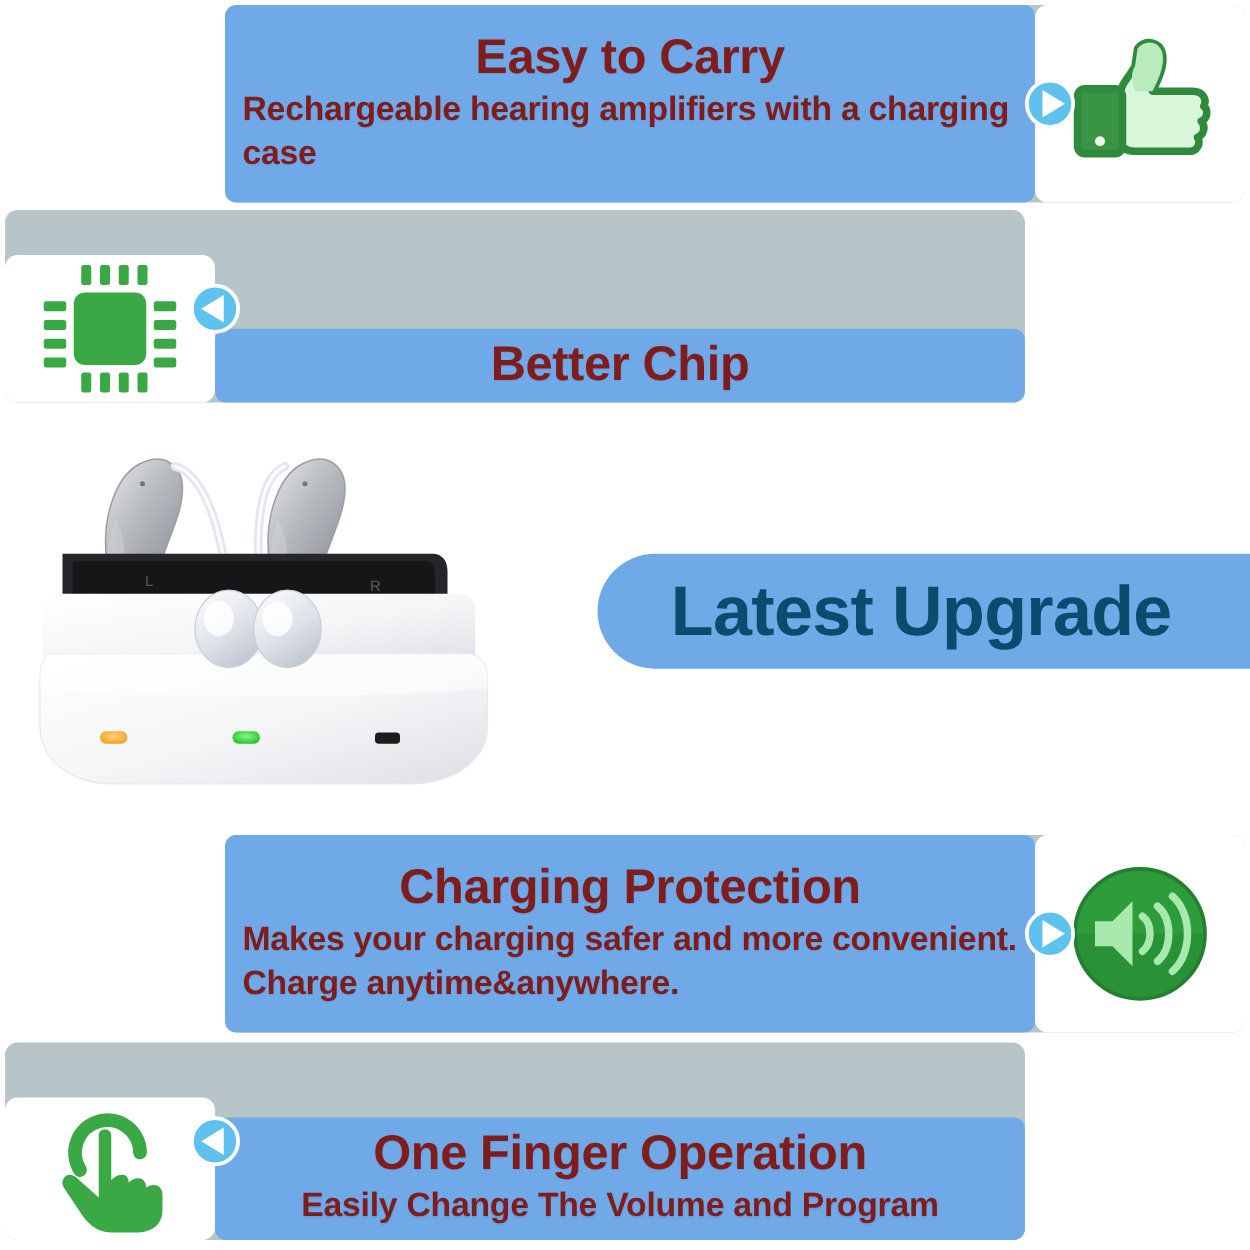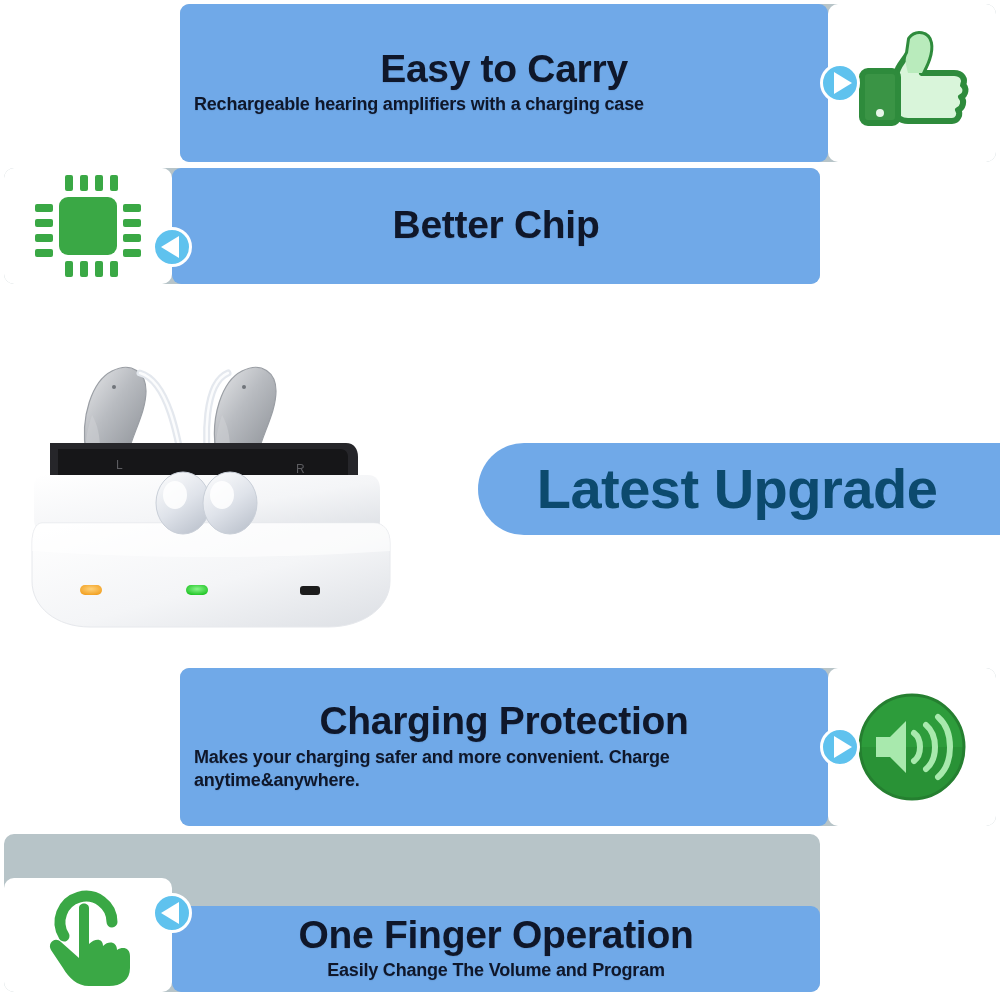--- a/index.html
+++ b/index.html
@@ -43,36 +43,36 @@
 
   .text-panel {
     position: relative;
     background: #70a9e8;
     border-radius: 9px;
     flex: 1 1 auto;
     padding: 8px 14px 10px 14px;
     display: flex;
     flex-direction: column;
     justify-content: center;
-    color: #0f172a;
+    color: #7f1d1d;
     overflow: hidden;
     z-index: 1;
   }
 
   .feature-title {
     font-size: 39px;
     font-weight: bold;
     line-height: 1.06;
     text-align: center;
     letter-spacing: -0.3px;
     text-shadow: 0 1px 1px rgba(60,100,150,0.18);
   }
 
   .feature-desc {
-    font-size: 18px;
+    font-size: 27px;
     font-weight: bold;
     line-height: 1.28;
     text-align: left;
     letter-spacing: -0.2px;
     margin-top: 4px;
     text-shadow: 0 1px 1px rgba(60,100,150,0.18);
   }
 
   .feature-desc.centered { text-align: center; }
 
@@ -160,21 +160,21 @@
         <path d="M62 12 C68 4 80 6 82 16 C84 26 78 38 74 46
                  L60 46 C58 38 56 32 60 26 Z" fill="#b9ebbc"></path>
         <rect x="14" y="44" width="36" height="52" rx="6" fill="#3a9445" stroke="#2e8b3c" stroke-width="6"></rect>
         <circle cx="32" cy="86" r="4" fill="#eaf7ea"></circle>
       </svg>
     </div>
 
     <div class="arrow-marker right" style="left:640px; top:59px;"></div>
   </div>
 
-  <div class="feature-row" id="row-better-chip" style="left:4px; top:168px; width:816px; height:116px;">
+  <div class="feature-row" id="row-better-chip" style="left:4px; top:168px; width:816px; height:154px;align-items:flex-end;">
 
     <div class="icon-card" style="flex-basis:168px;">
       <svg class="icon-svg" width="118" height="118" viewBox="0 0 118 118">
         <rect x="30" y="30" width="58" height="58" rx="9" fill="#3aa845"></rect>
         <g fill="#3aa845">
           <rect x="36" y="8" width="8" height="16" rx="2"></rect>
           <rect x="51" y="8" width="8" height="16" rx="2"></rect>
           <rect x="66" y="8" width="8" height="16" rx="2"></rect>
           <rect x="81" y="8" width="8" height="16" rx="2"></rect>
           <rect x="36" y="94" width="8" height="16" rx="2"></rect>

